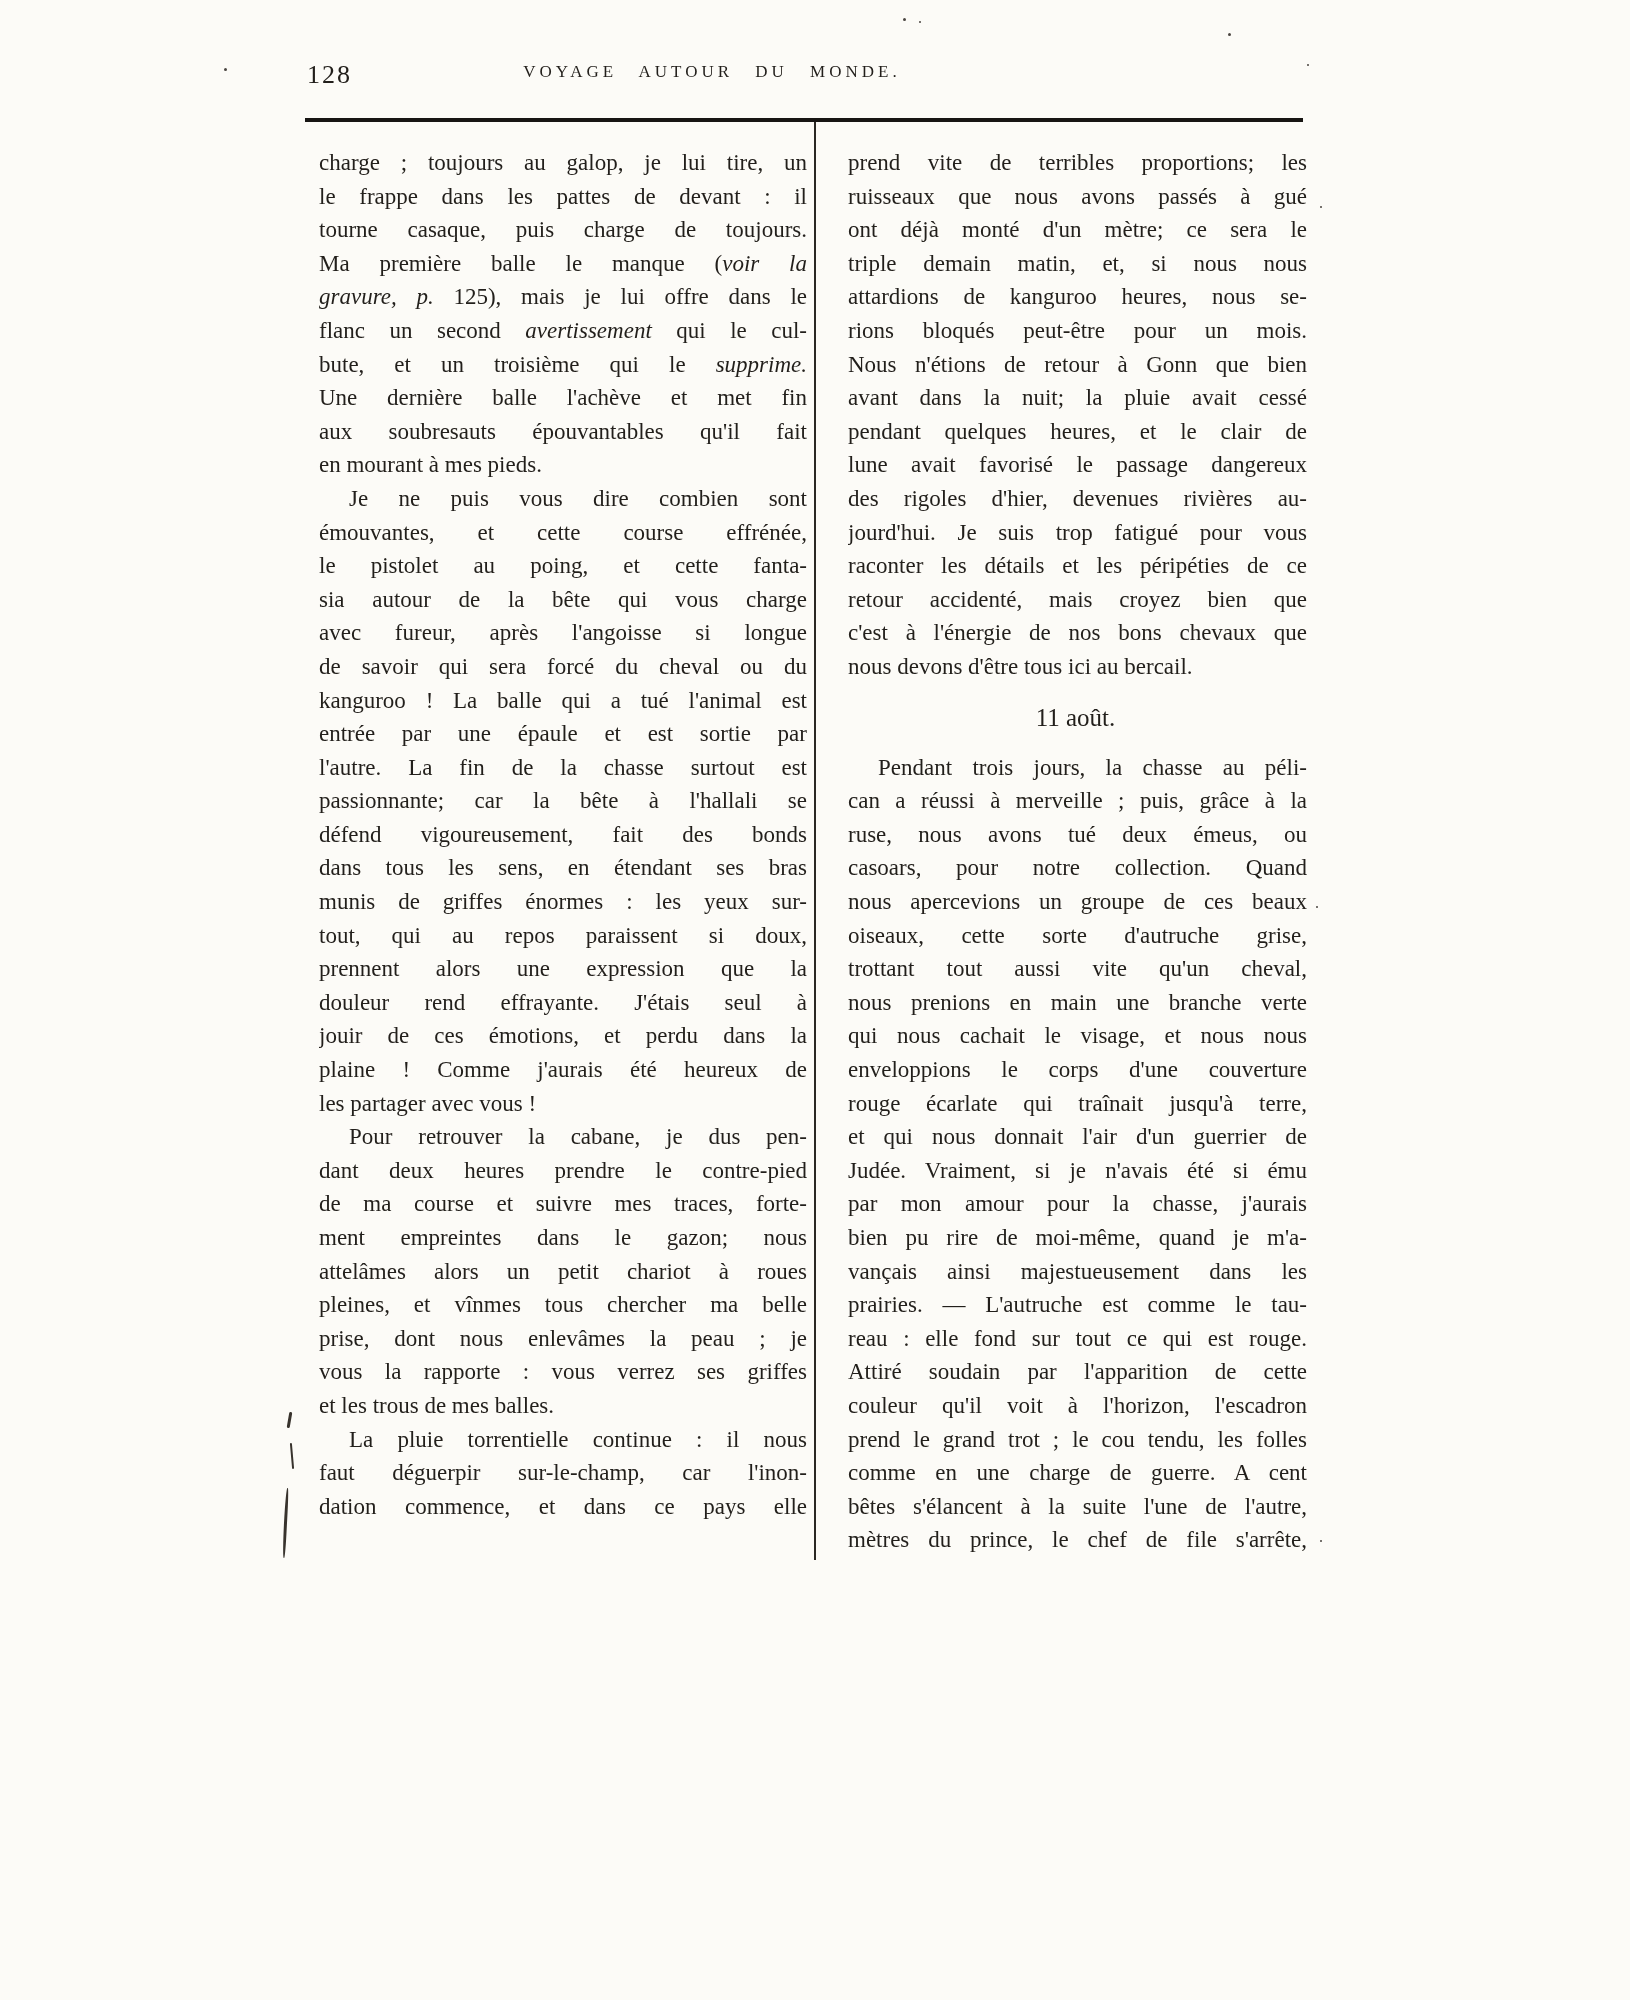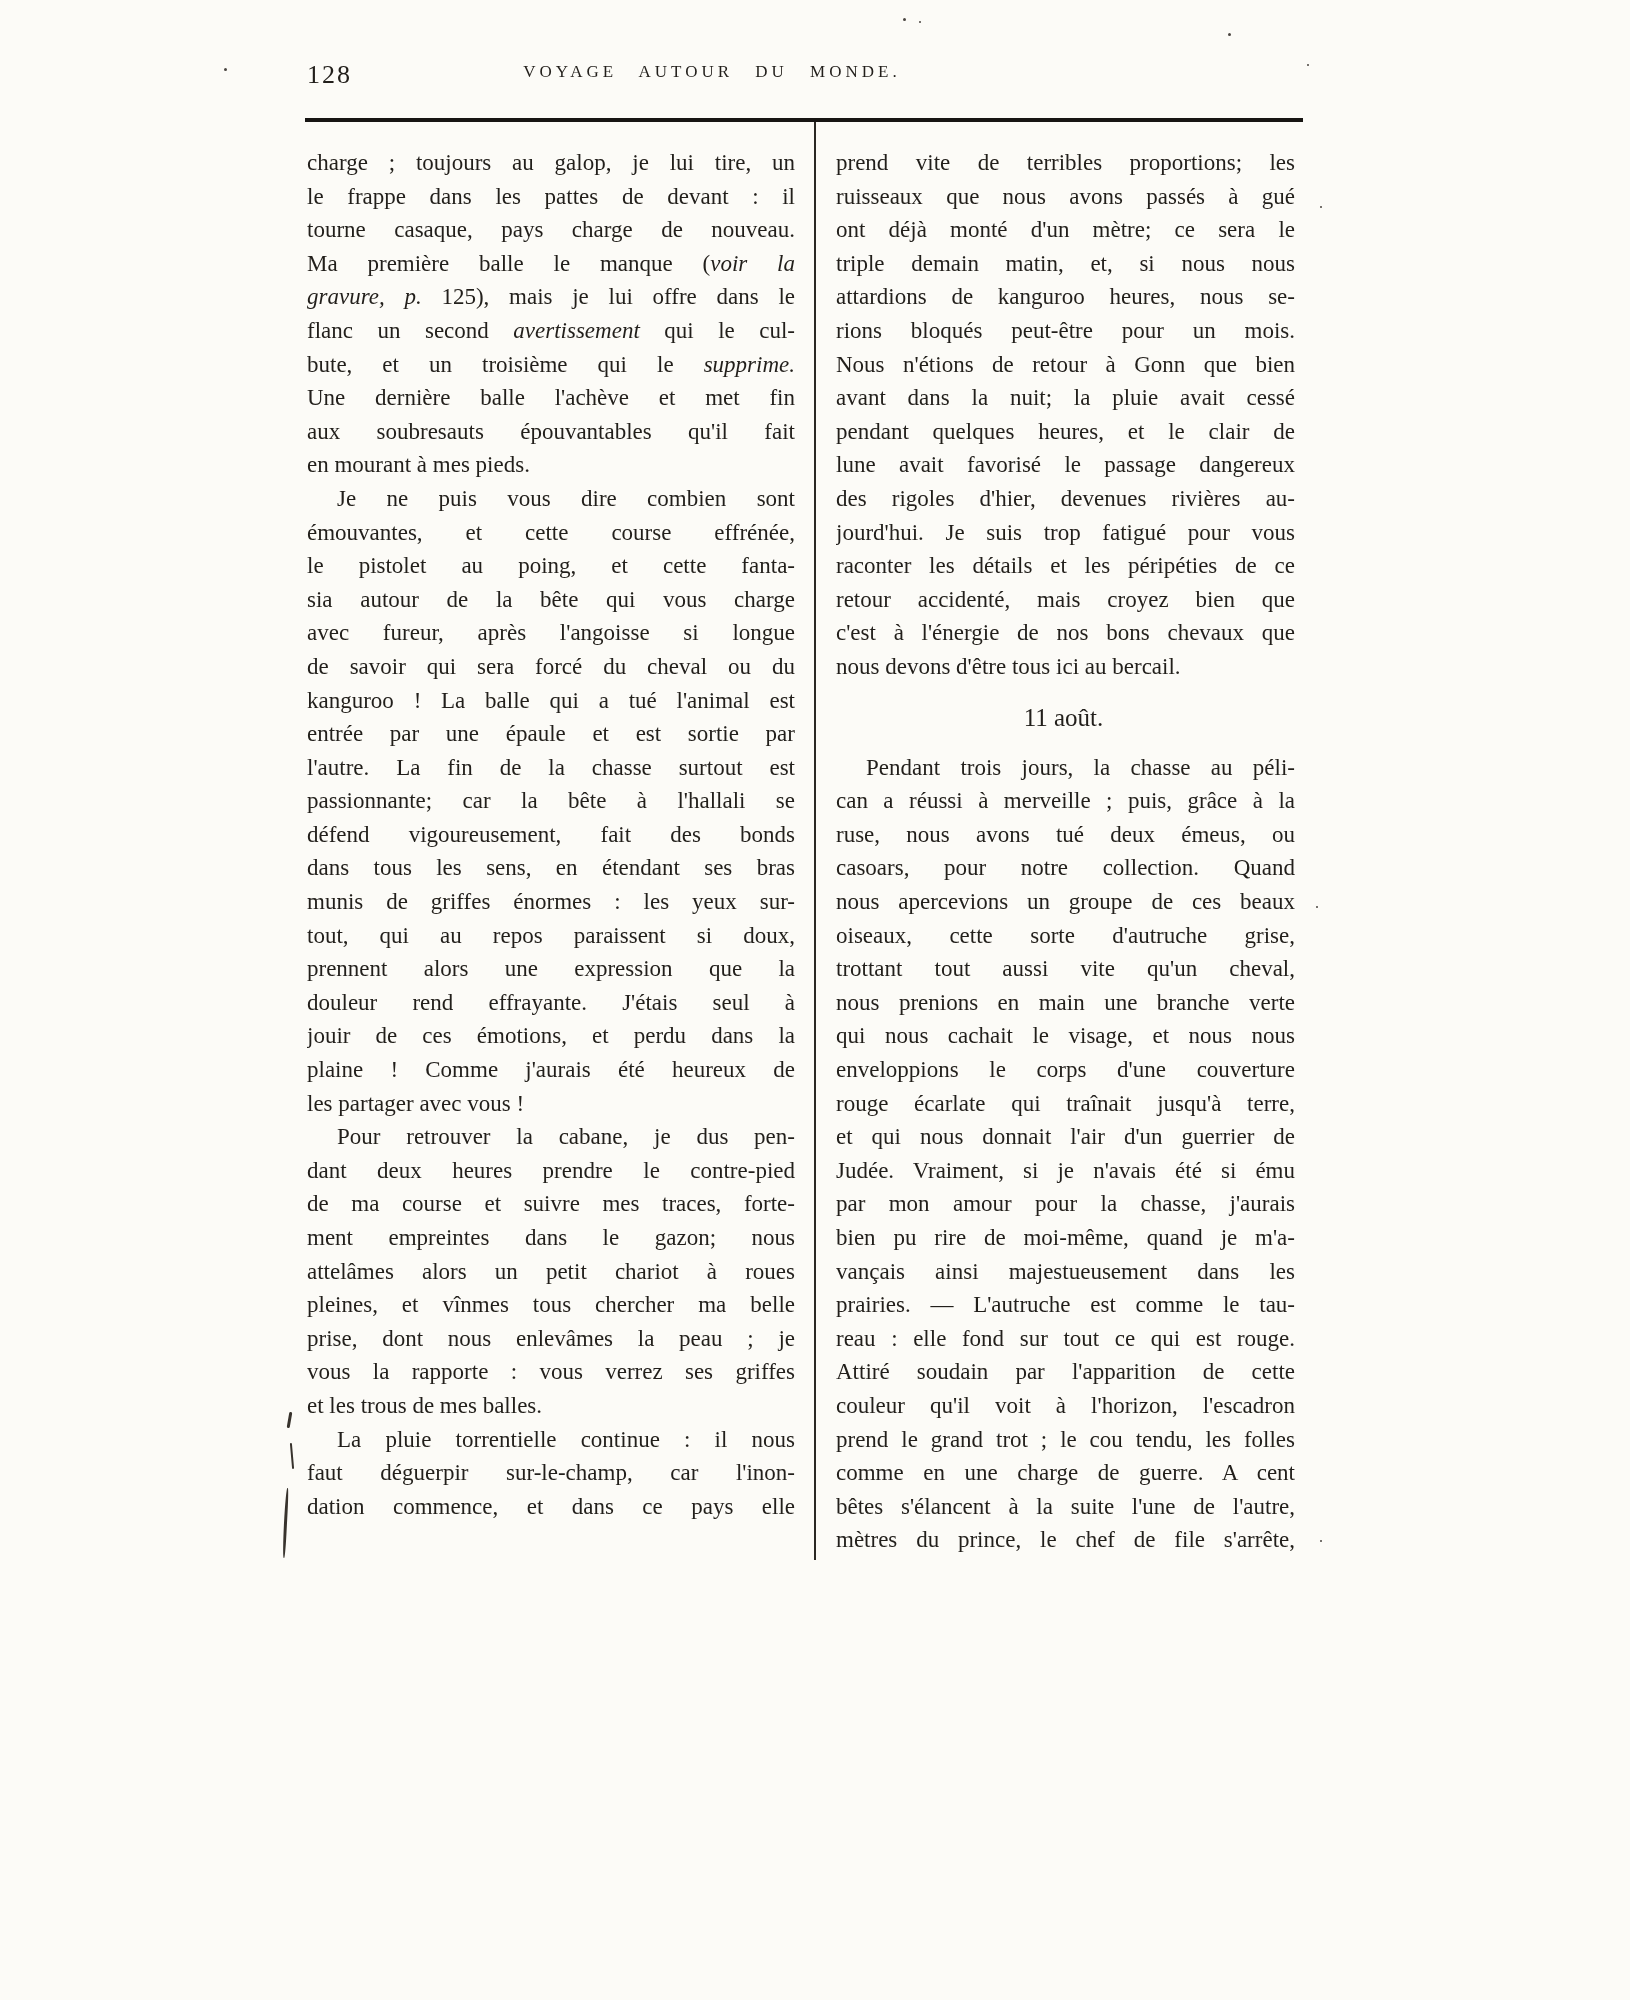--- a/index.html
+++ b/index.html
@@ -26,20 +26,21 @@
     width:998px;height:4px;background:#171513;
   }
   .col-divider{
     position:absolute;left:814px;top:122px;
     width:2px;height:1438px;background:#2b2823;
   }
   .col{
     position:absolute;top:146px;
     font-size:23px;line-height:33.6px;
     text-align:justify;
+    margin-left:12px;
   }
   .col-left{left:307px;width:488px;}
   .col-right{left:836px;width:459px;}
   .line{
     text-align:justify;
     text-align-last:justify;
     height:33.6px;overflow:hidden;
   }
   .line.no-stretch{text-align-last:left;}
   .line.indent{text-indent:30px;}
@@ -60,21 +61,21 @@
 
   <div class="header-title">VOYAGE AUTOUR DU MONDE.</div>
 
   <div class="header-rule"></div>
 
   <div class="col-divider"></div>
 
   <div class="col col-left">
       <div class="line"><span>charge ; toujours au galop, je lui tire, un</span></div>
       <div class="line"><span>le frappe dans les pattes de devant : il</span></div>
-      <div class="line"><span>tourne casaque, pays charge de nouveau.</span></div>
+      <div class="line"><span>tourne casaque, puis charge de toujours.</span></div>
       <div class="line"><span>Ma première balle le manque (</span><span class="it">voir la</span></div>
       <div class="line"><span class="it">gravure, p.</span><span> 125), mais je lui offre dans le</span></div>
       <div class="line"><span>flanc un second </span><span class="it">avertissement</span><span> qui le cul-</span></div>
       <div class="line"><span>bute, et un troisième qui le </span><span class="it">supprime.</span></div>
       <div class="line"><span>Une dernière balle l'achève et met fin</span></div>
       <div class="line"><span>aux soubresauts épouvantables qu'il fait</span></div>
       <div class="line no-stretch"><span>en mourant à mes pieds.</span></div>
       <div class="line indent"><span>Je ne puis vous dire combien sont</span></div>
       <div class="line"><span>émouvantes, et cette course effrénée,</span></div>
       <div class="line"><span>le pistolet au poing, et cette fanta-</span></div>

